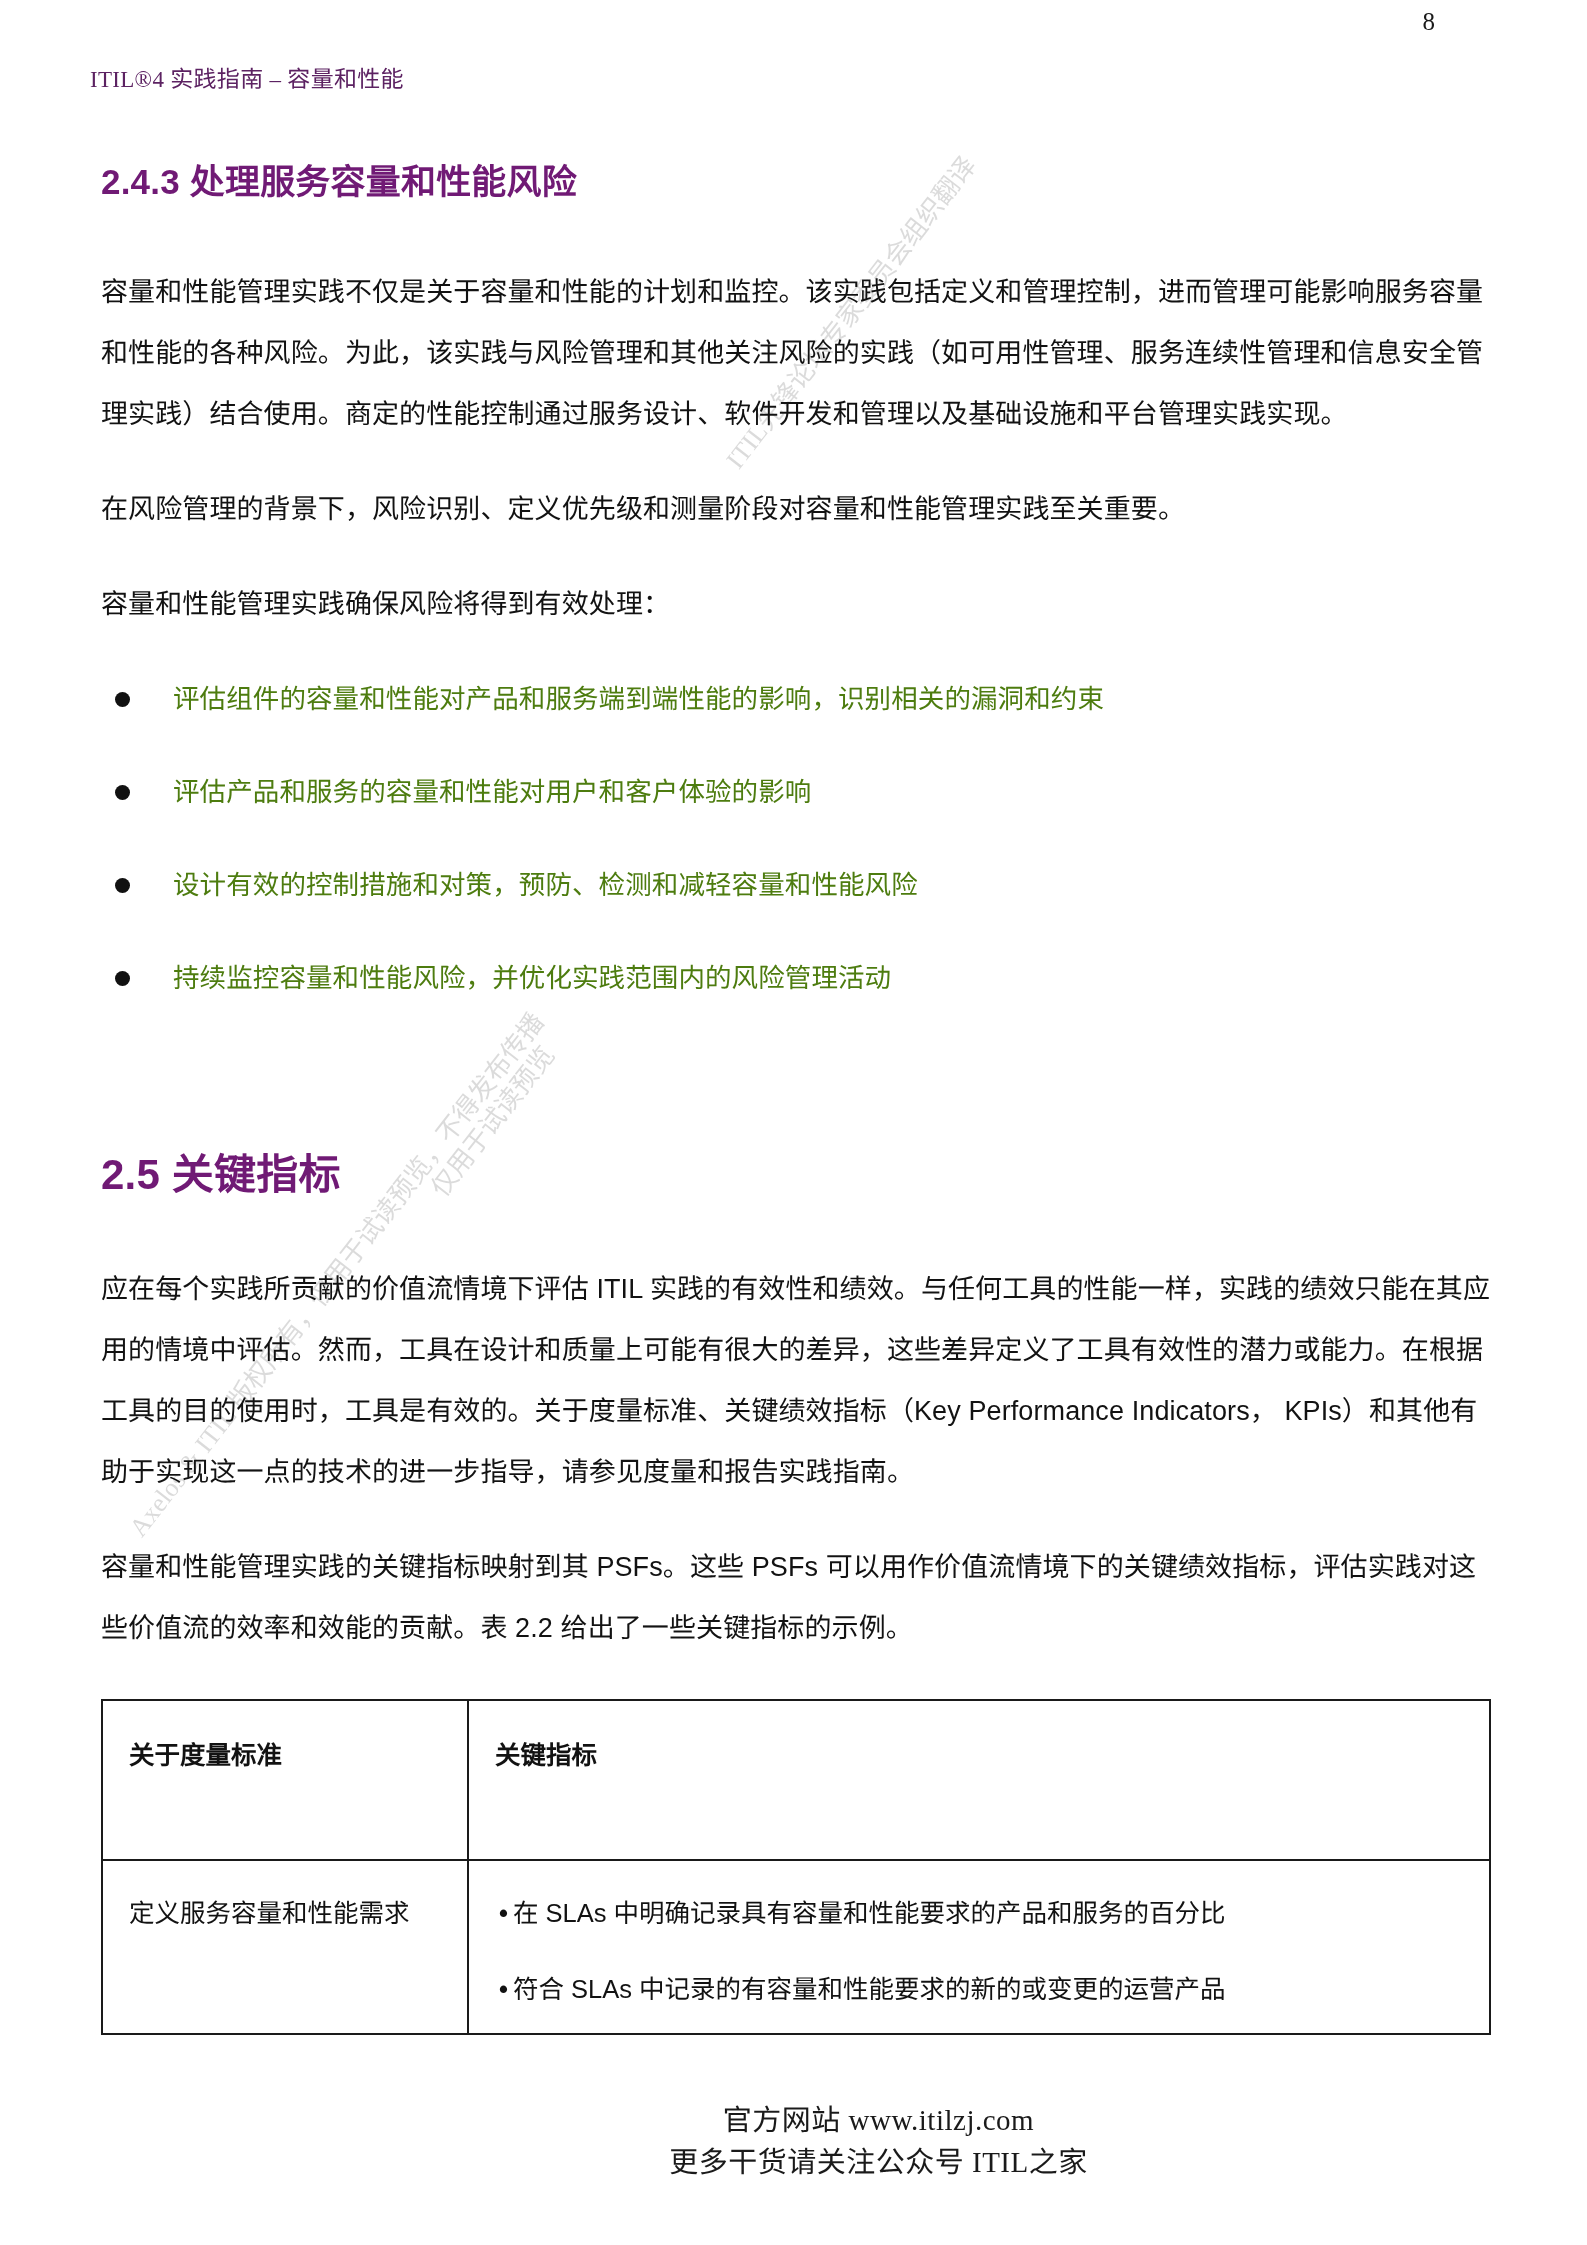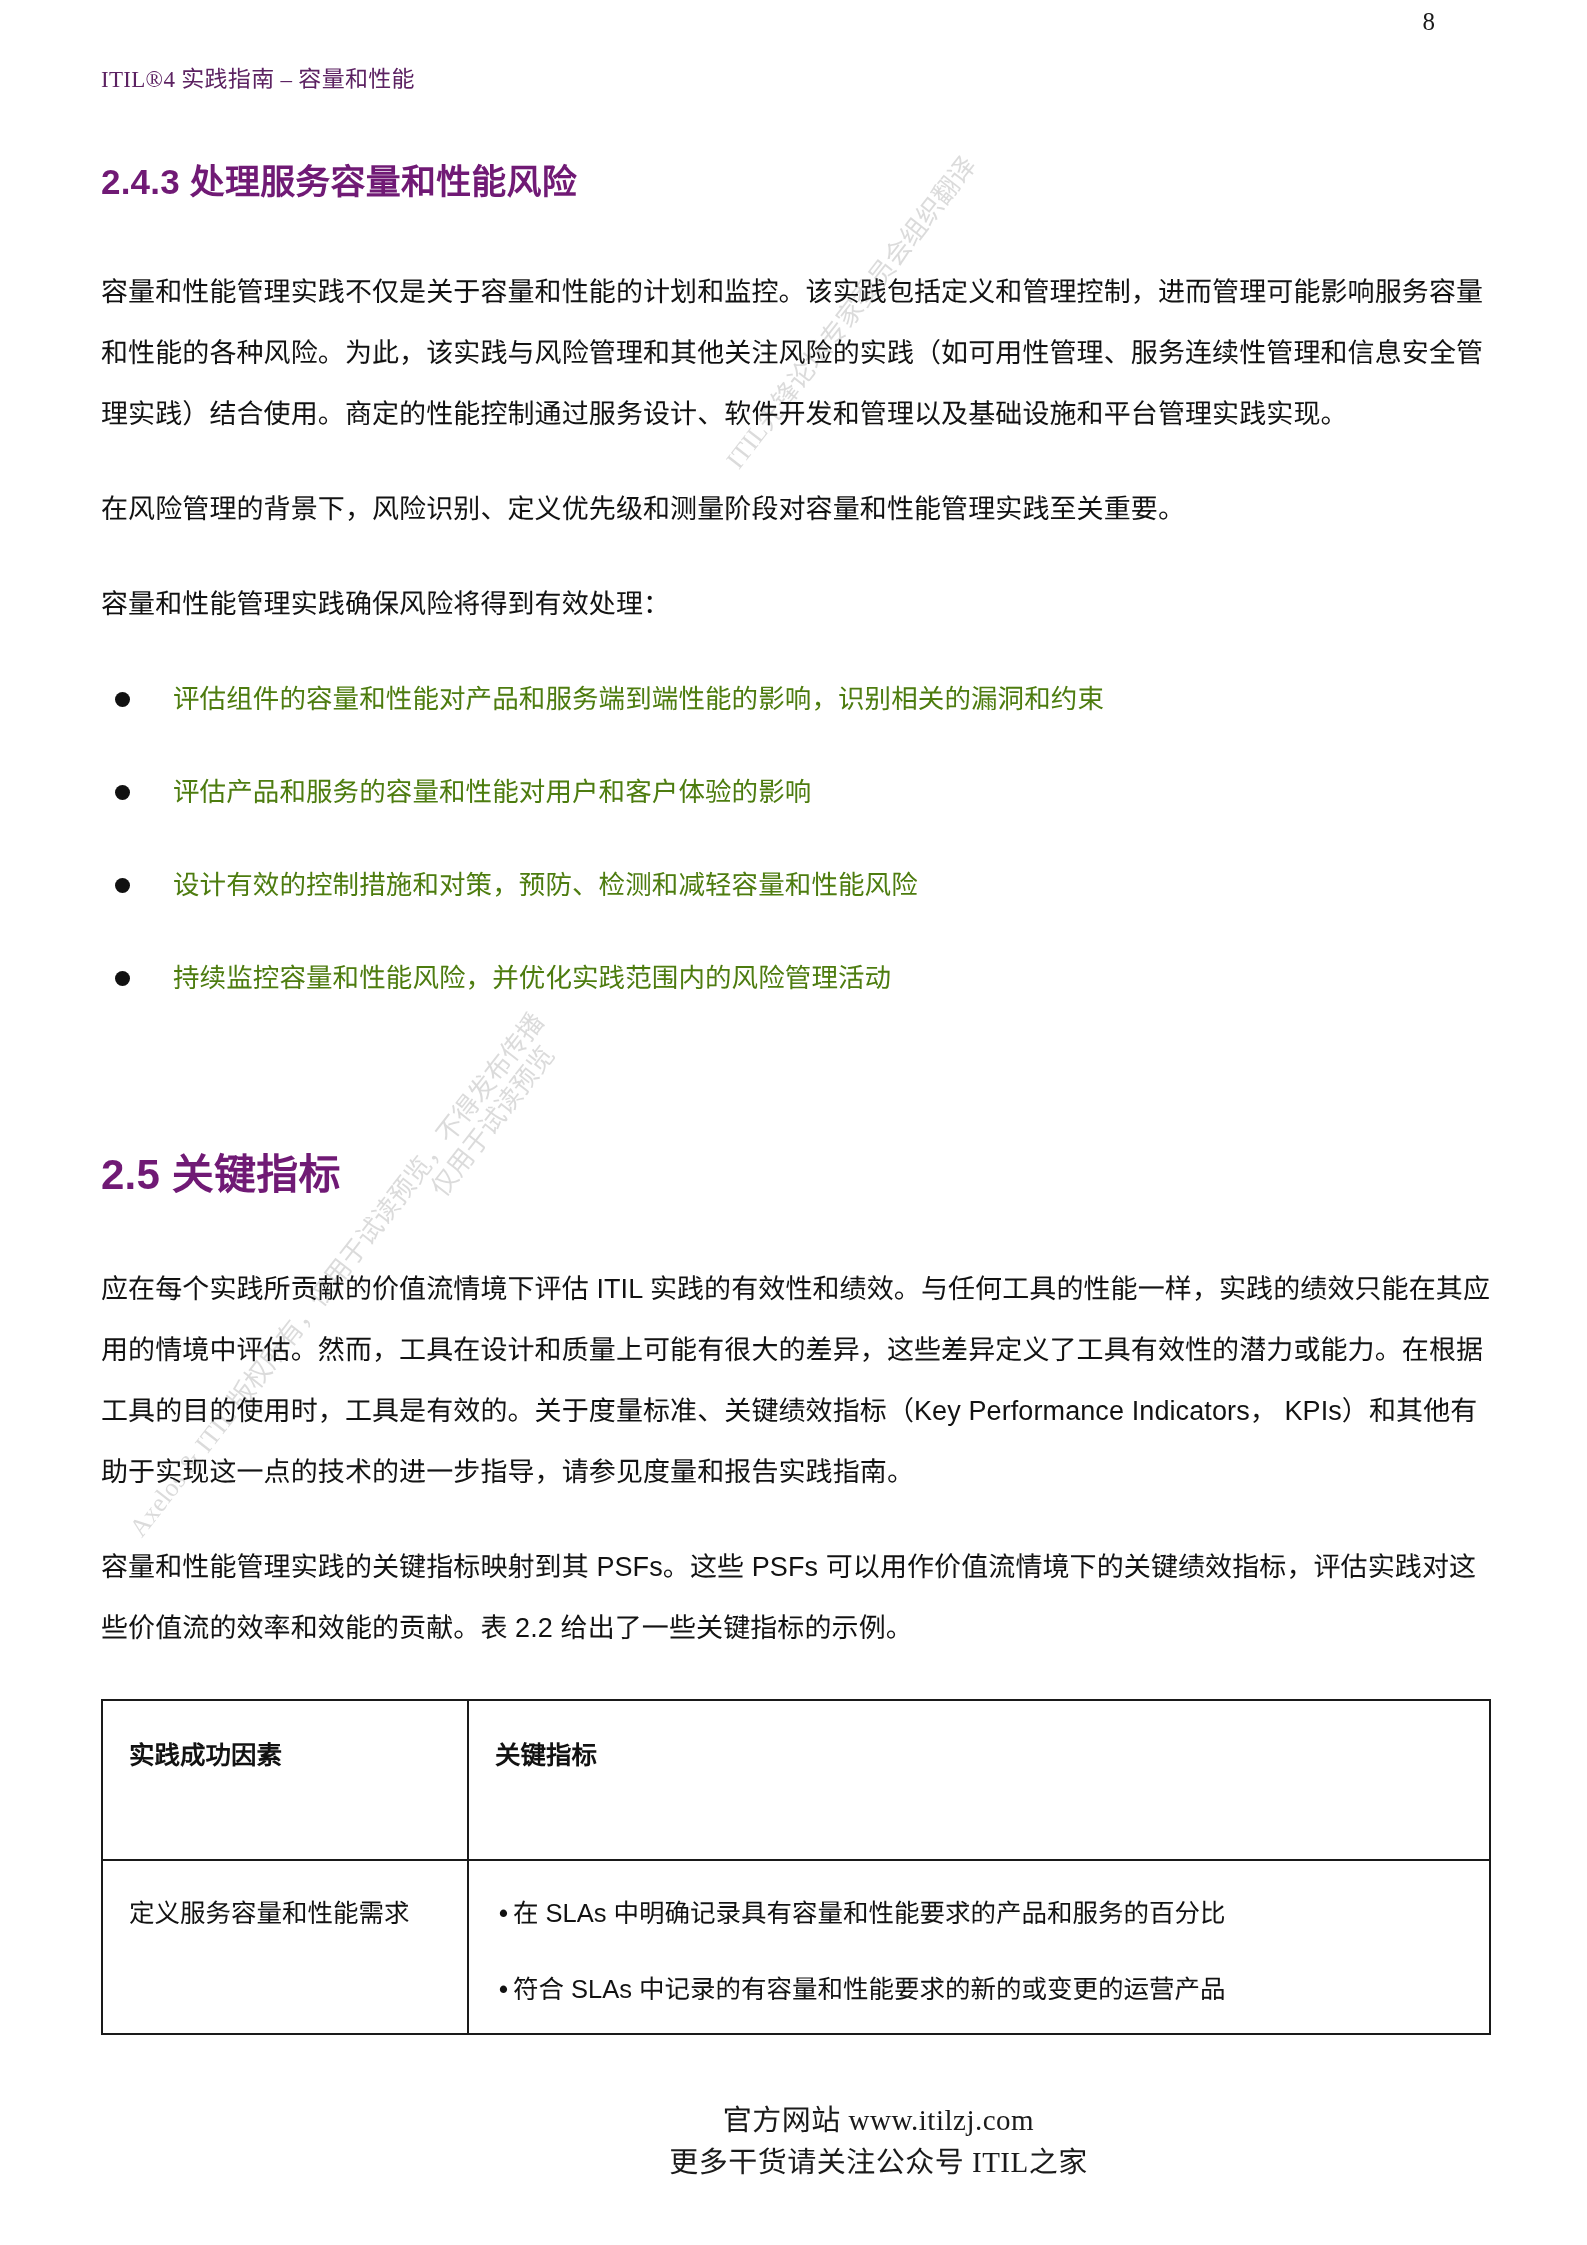--- a/index.html
+++ b/index.html
@@ -27,21 +27,21 @@
     font-family: "Liberation Serif", "DejaVu Serif", serif;
     font-size: 25px;
     color: #1a1a1a;
     letter-spacing: 0;
   }
 
   
   .running-header {
     position: absolute;
     top: 60px;
-    left: 101px;
+    left: 90px;
     font-family: "Liberation Serif", "DejaVu Serif", serif;
     font-size: 23px;
     color: #5c2262;
     letter-spacing: 0.3px;
     white-space: nowrap;
   }
 
   
   .content {
     position: absolute;
@@ -243,21 +243,21 @@
 
     <div class="gap-34"></div>
 
     <p class="body-text">容量和性能管理实践的关键指标映射到其 PSFs。这些 PSFs 可以用作价值流情境下的关键绩效指标，评估实践对这些价值流的效率和效能的贡献。表 2.2 给出了一些关键指标的示例。</p>
 
     <div class="gap-40"></div>
 
     <table class="kpi-table">
       <thead>
         <tr>
-          <td class="col-psf">实践成功因素</td>
+          <td class="col-psf">关于度量标准</td>
           <td>关键指标</td>
         </tr>
       </thead>
       <tbody>
         <tr>
           <td class="col-psf">定义服务容量和性能需求</td>
           <td>
             <span class="metric-line"><span class="dot">•</span><span>在 SLAs 中明确记录具有容量和性能要求的产品和服务的百分比</span></span>
             <span class="metric-line"><span class="dot">•</span><span>符合 SLAs 中记录的有容量和性能要求的新的或变更的运营产品</span></span>
           </td>

